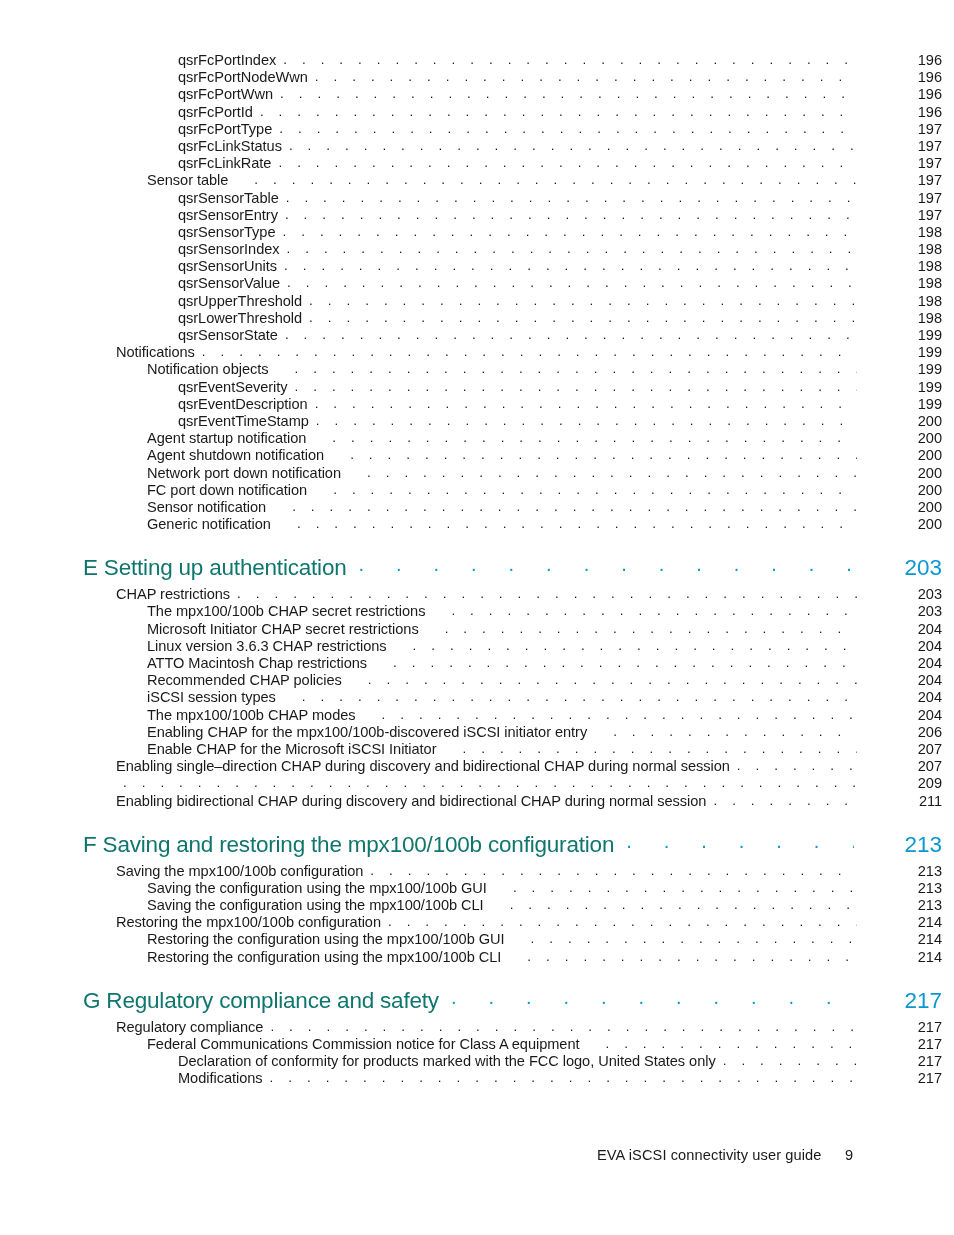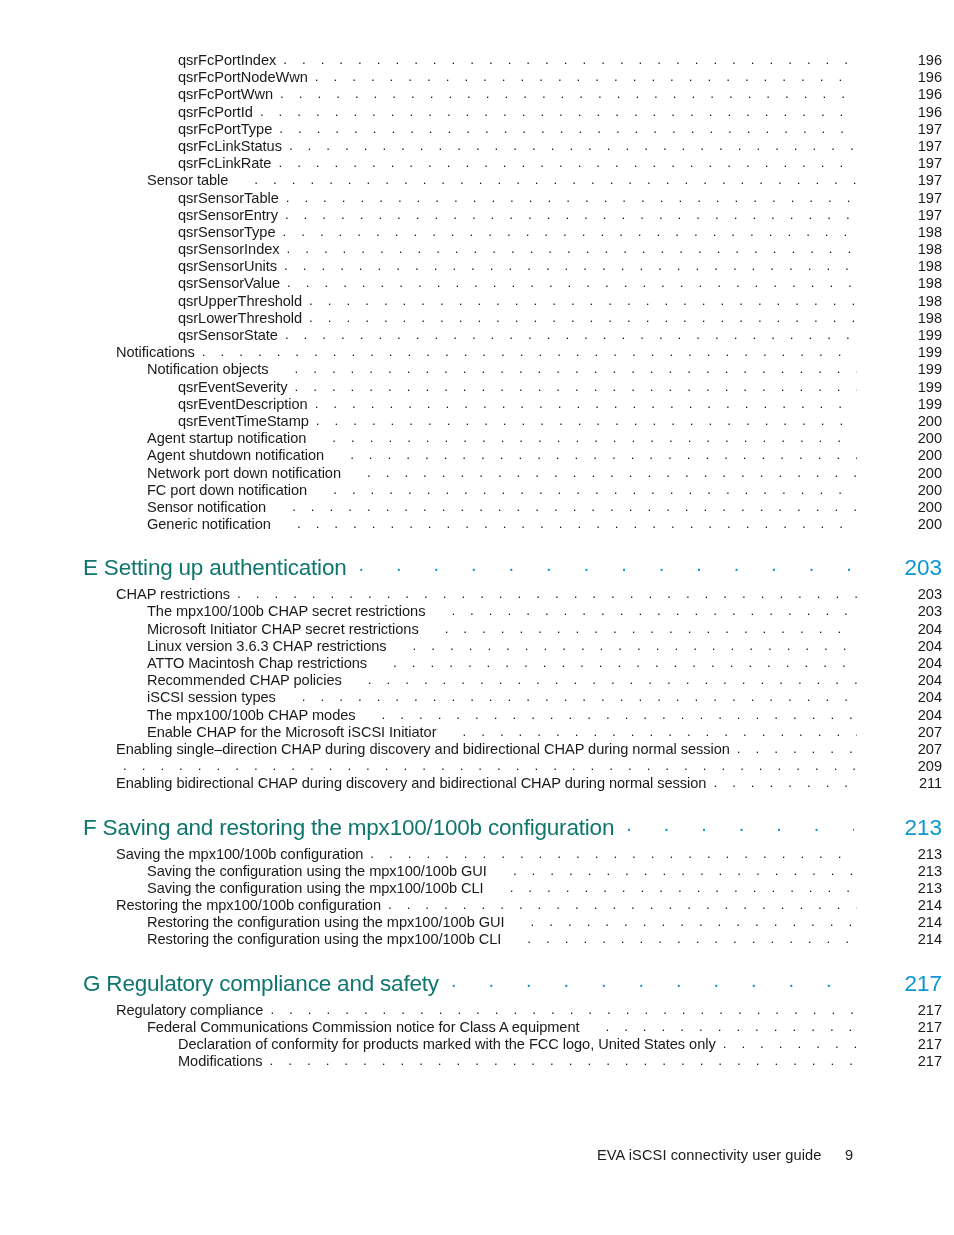--- a/index.html
+++ b/index.html
@@ -325,20 +325,25 @@
         <span class="label">iSCSI session types</span>
         <span class="leader"></span>
         <span class="pageno">204</span>
       </div>
       <div class="row entry lvl2">
         <span class="label">The mpx100/100b CHAP modes</span>
         <span class="leader"></span>
         <span class="pageno">204</span>
       </div>
       <div class="row entry lvl2">
+        <span class="label">Enabling CHAP for the mpx100/100b-discovered iSCSI initiator entry</span>
+        <span class="leader"></span>
+        <span class="pageno">206</span>
+      </div>
+      <div class="row entry lvl2">
         <span class="label">Enable CHAP for the Microsoft iSCSI Initiator</span>
         <span class="leader"></span>
         <span class="pageno">207</span>
       </div>
       <div class="row entry lvl1">
         <span class="label">Enabling single–direction CHAP during discovery and bidirectional CHAP during normal session</span>
         <span class="leader"></span>
         <span class="pageno">207</span>
       </div>
       <div class="row entry lvl1">

